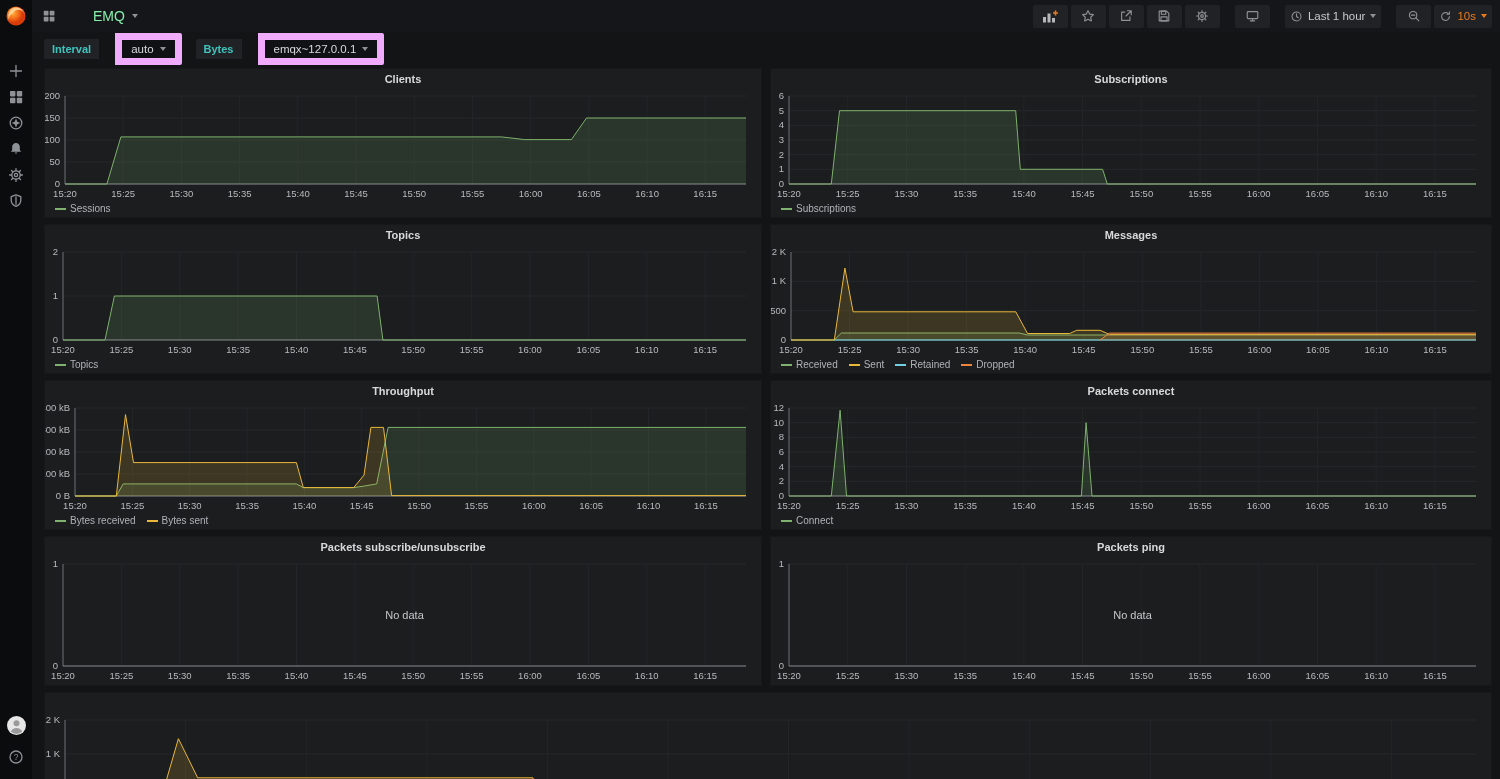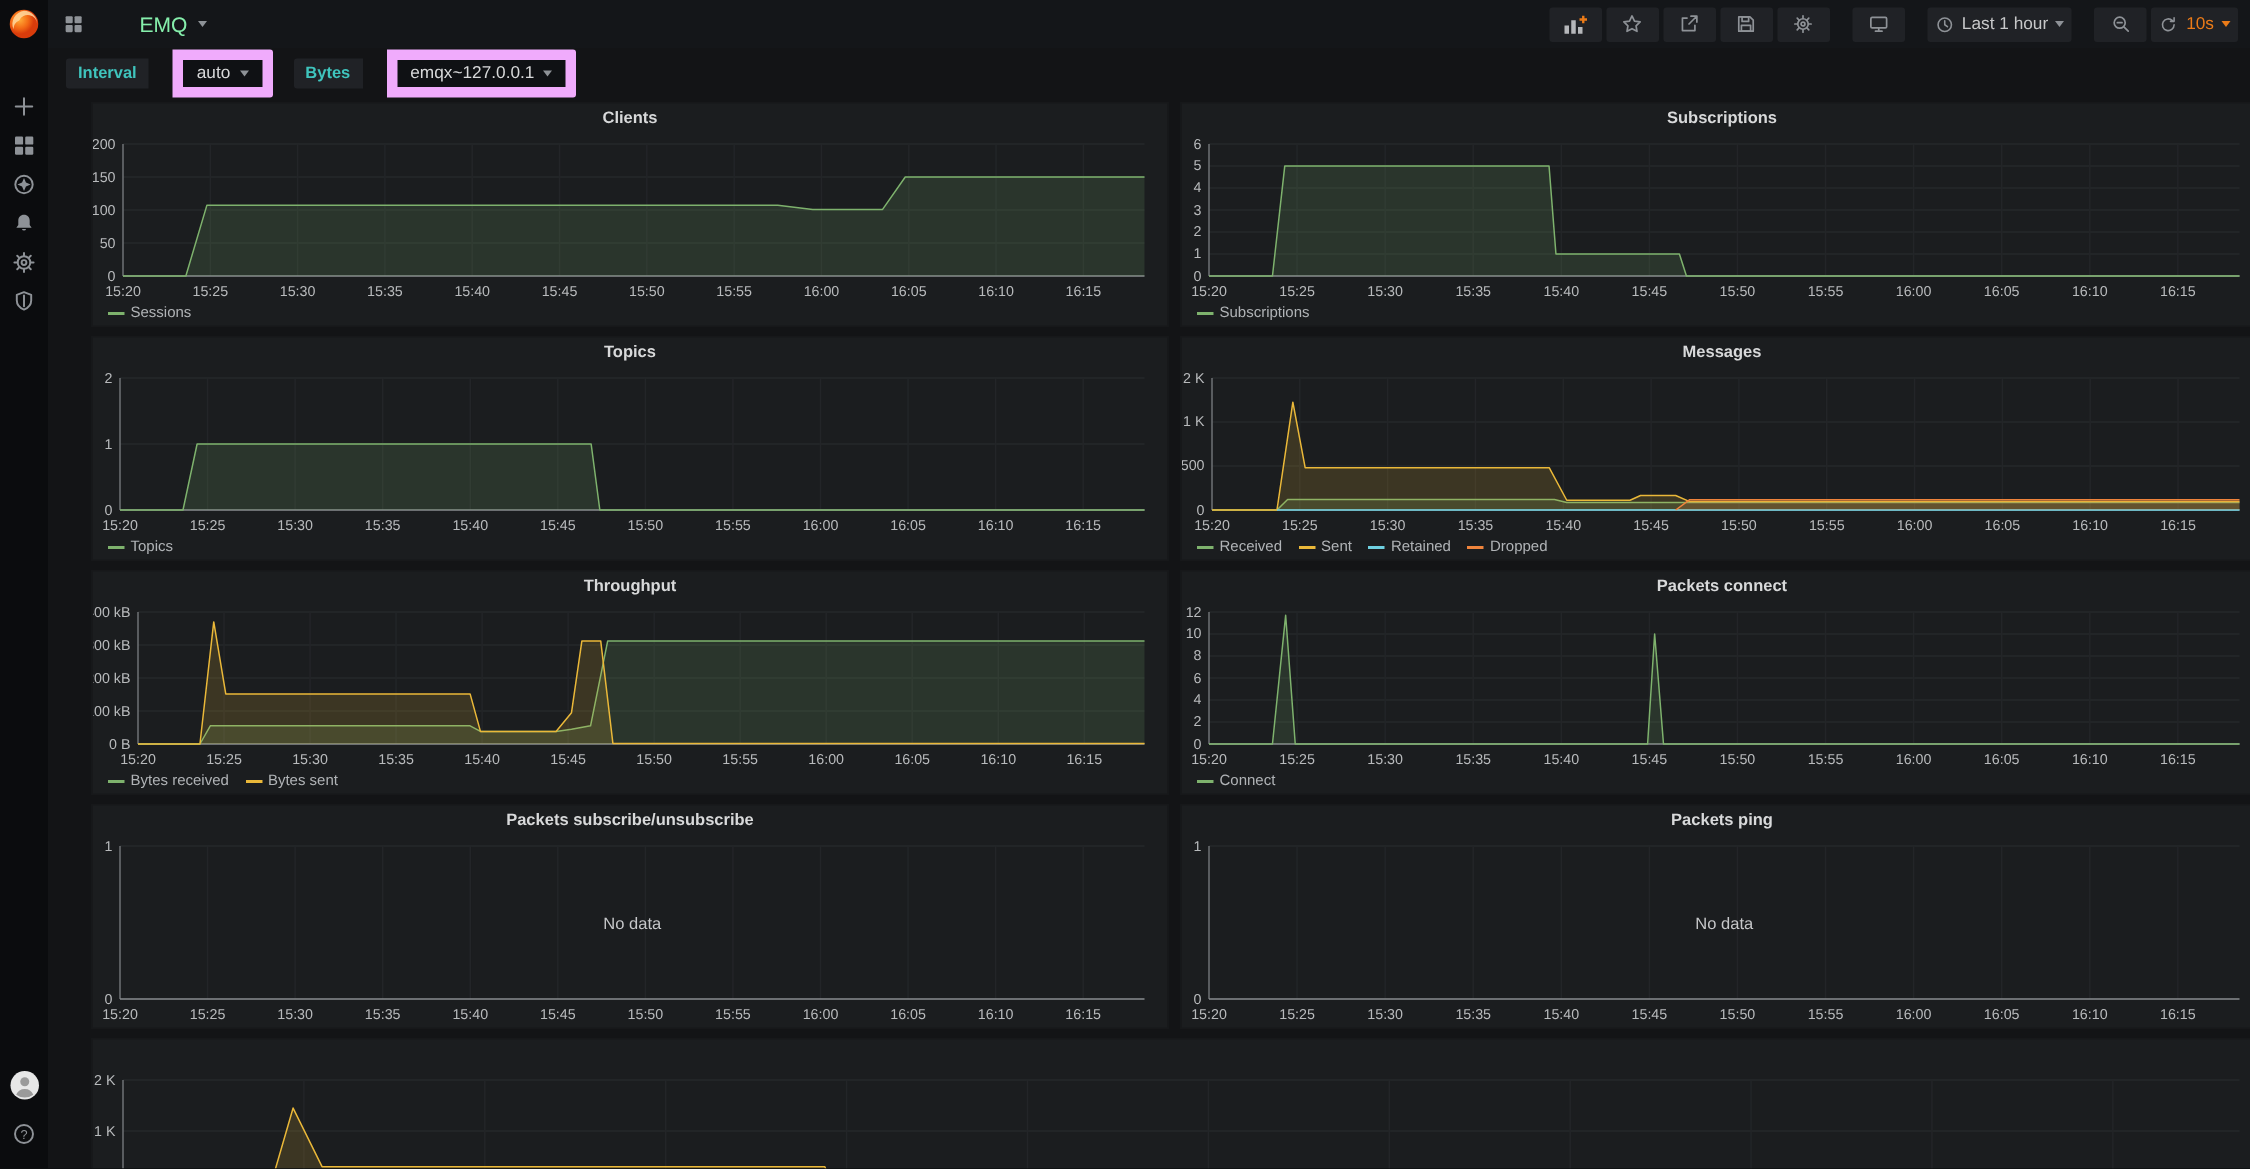--- a/index.html
+++ b/index.html
@@ -28,21 +28,21 @@
   .orange{color:#eb7b18;}
   .crt.o{border-top-color:#eb7b18;}
   
   .submenu{position:absolute;left:32px;top:32px;right:0;height:34px;z-index:20;
            display:flex;align-items:center;padding-left:12px;gap:14px;}
   .vargroup{display:flex;align-items:center;gap:16px;}
   .varlabel{background:#202226;color:#3fc4bd;font-size:11px;font-weight:600;padding:4px 8px;border-radius:2px 0 0 2px;}
   .varvalue{background:#0f1114;color:#d8d9da;font-size:11.5px;padding:3px 9px;border-radius:0 2px 2px 0;
             display:flex;align-items:center;gap:6px;cursor:pointer;border:7px solid #f0abfc;}
   
-  #dashboard{position:absolute;left:0;top:0;width:1332px;height:779px;z-index:5;margin-left:17px;}
+  #dashboard{position:absolute;left:0;top:0;width:1332px;height:779px;z-index:5;}
   .panel{position:absolute;background:#1b1d1f;border:1px solid #17181a;box-sizing:border-box;}
   .ptitle{text-align:center;font-size:11px;font-weight:600;color:#d8d9da;line-height:21px;height:21px;cursor:pointer;}
   .panel svg{position:absolute;left:0;top:0;cursor:crosshair;}
   .axlbl{fill:#b8babc;font-size:9.5px;}
   .nodata{fill:#c7c8ca;font-size:11px;}
   .legend{position:absolute;left:10px;bottom:3px;display:flex;gap:11px;z-index:6;}
   .litem{font-size:10px;color:#b0b3b6;display:flex;align-items:center;cursor:pointer;white-space:nowrap;}
   .litem i{display:inline-block;width:11px;height:2px;margin-right:4px;}
 </style>
 </head>

